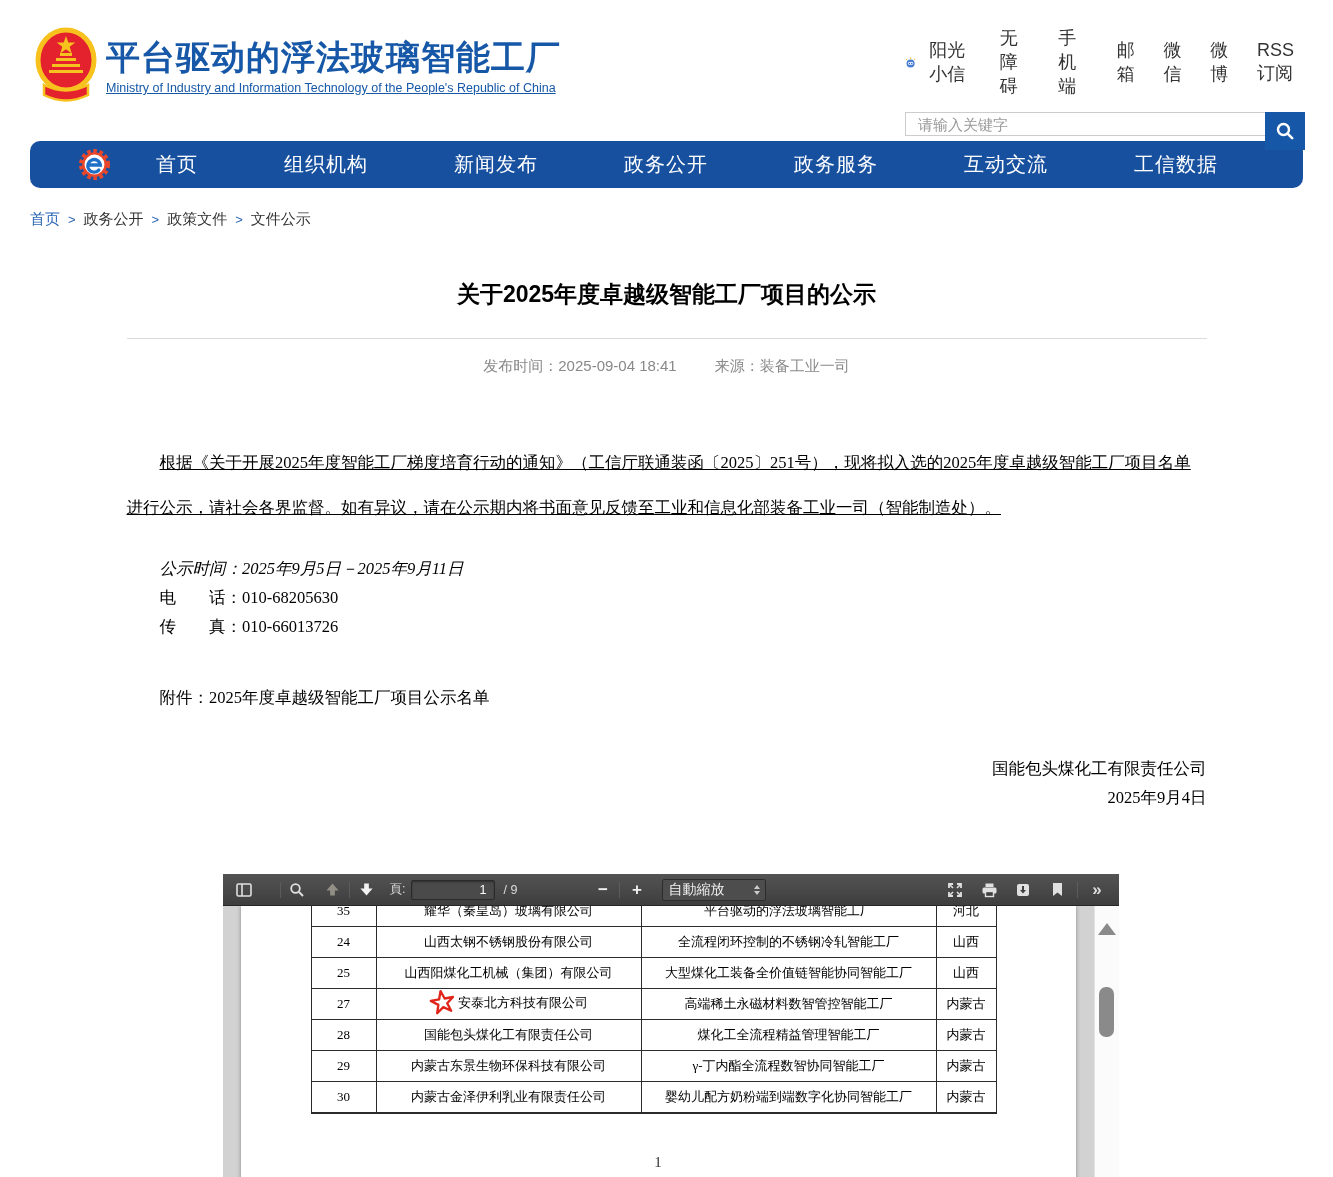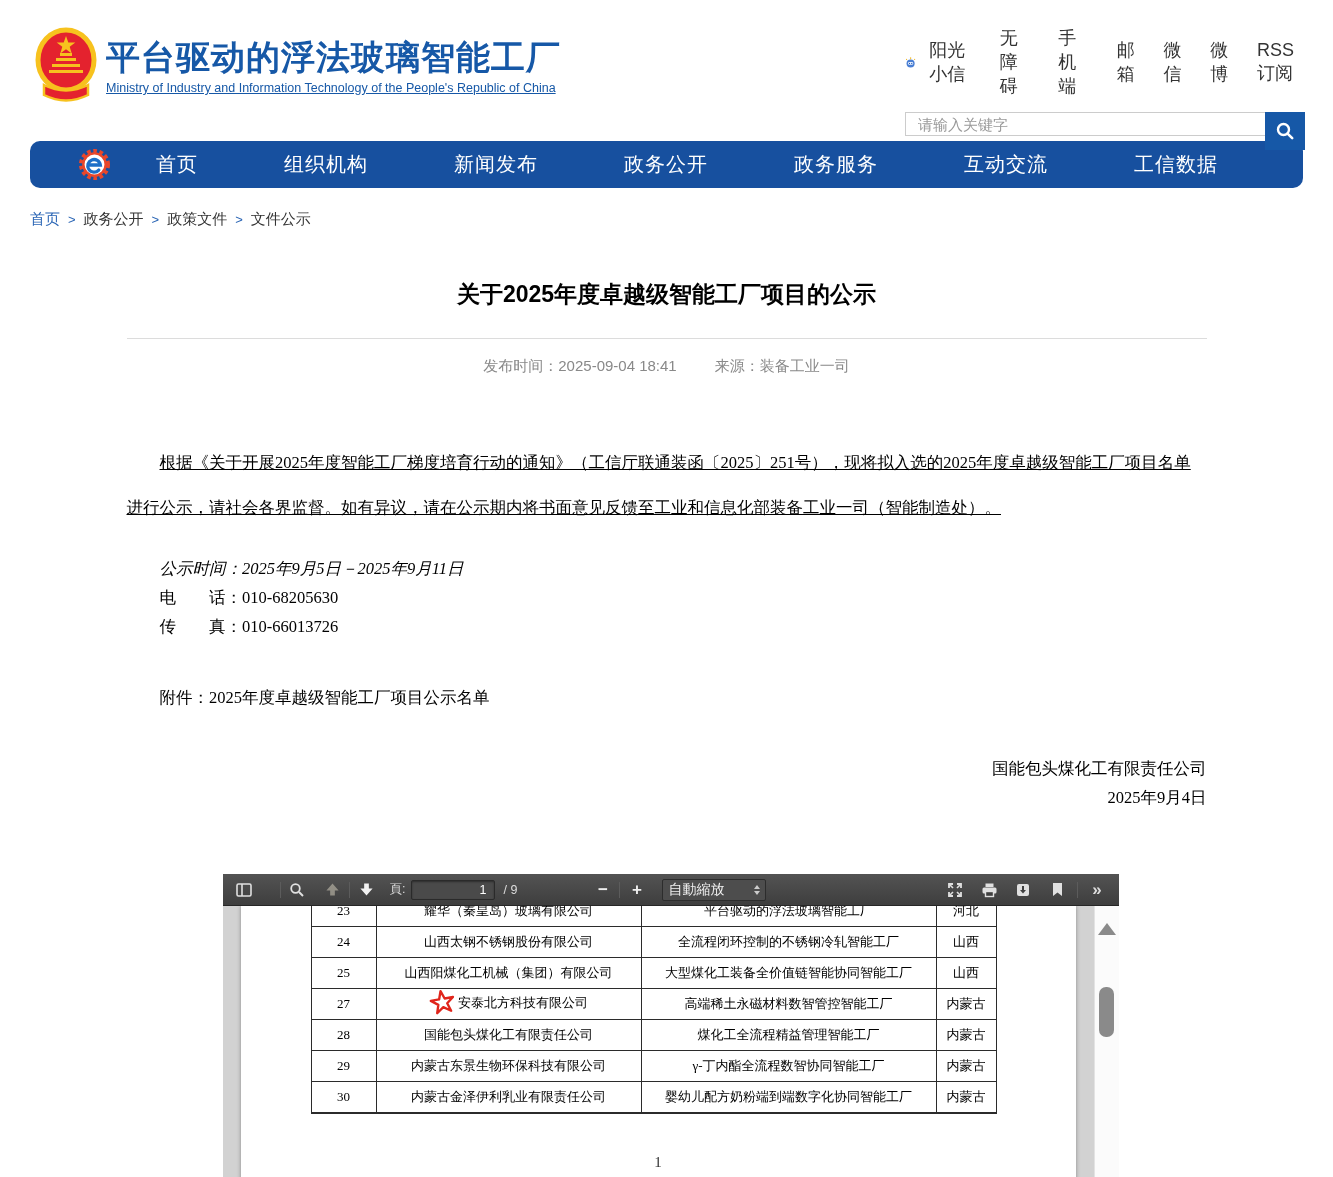--- a/index.html
+++ b/index.html
@@ -270,21 +270,21 @@
       <div class="pdf-page">
         <table class="proj-table">
           <colgroup>
               <col style="width:65px">
               <col style="width:265px">
               <col style="width:295px">
               <col style="width:60px">
             </colgroup>
           <tbody>
             <tr>
-              <td>23</td>
+              <td>35</td>
               <td><span>耀华（秦皇岛）玻璃有限公司</span></td>
               <td>平台驱动的浮法玻璃智能工厂</td>
               <td>河北</td>
             </tr>
             <tr>
               <td>24</td>
               <td><span>山西太钢不锈钢股份有限公司</span></td>
               <td>全流程闭环控制的不锈钢冷轧智能工厂</td>
               <td>山西</td>
             </tr>

